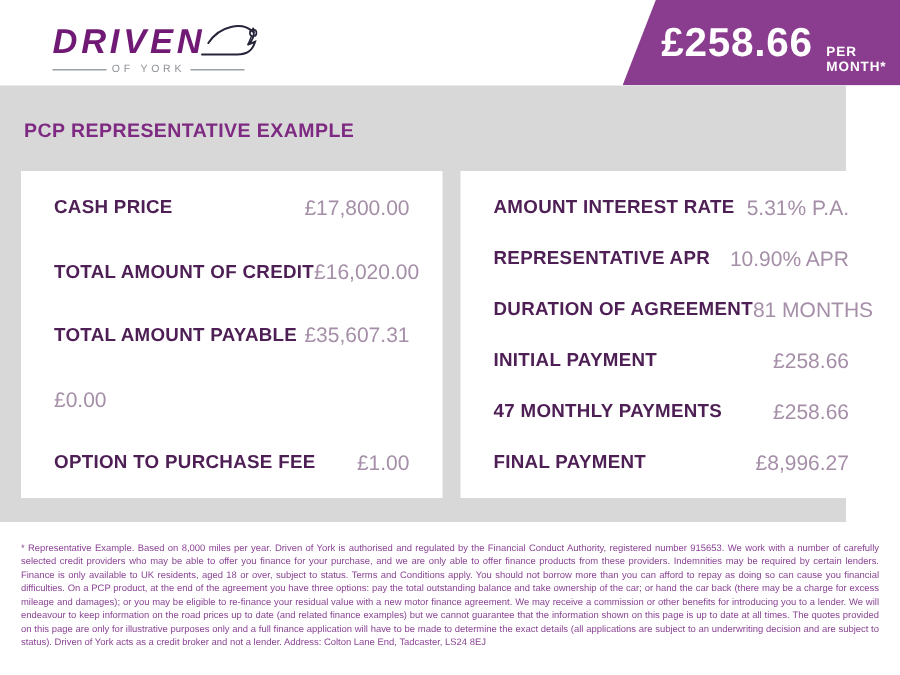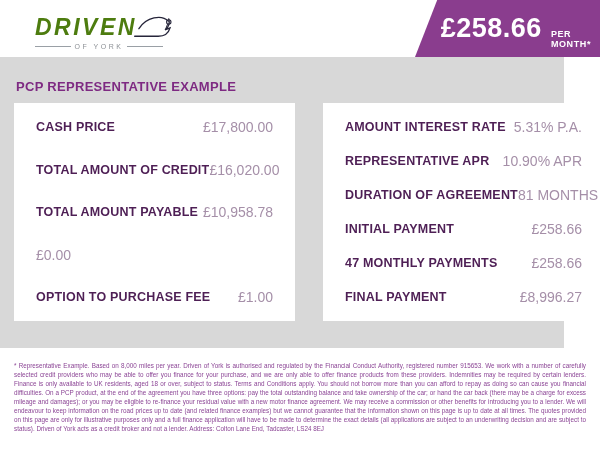--- a/index.html
+++ b/index.html
@@ -6,21 +6,21 @@
   html, body { background: #ffffff; }
   body { font-family: "Liberation Sans", sans-serif; width: 600px; }
   .page { position: relative; width: 600px; height: 450px; background: #ffffff; overflow: hidden; }
 
   
   .topbar { position: absolute; top: 0; left: 0; width: 600px; height: 57px; background: #ffffff; }
   .logo { position: absolute; left: 35px; top: 9px; width: 140px; }
   .logo-top { display: flex; align-items: flex-end; }
   .brand-text {
     font-size: 23px; font-weight: bold; font-style: italic;
-    letter-spacing: 2.5px; color: #4d7c0f; line-height: 1;
+    letter-spacing: 2.5px; color: #701a75; line-height: 1;
   }
   .car-svg { margin-left: -4px; margin-bottom: -6px; }
   .logo-sub { display: flex; align-items: center; margin-top: 4px; width: 128px; }
   .logo-sub .rule { height: 1px; background: #9aa0a6; flex: 1; }
   .logo-sub .sub-text {
     font-size: 7px; letter-spacing: 2.5px; color: #8d9196;
     padding: 0 4px; white-space: nowrap;
   }
   .price-badge {
     position: absolute; top: 0; right: 0; width: 185px; height: 57px;
@@ -34,21 +34,21 @@
 
   
   .gray-section {
     position: absolute; top: 57px; left: 0; width: 564px; height: 291px;
     background: #d8d8d8; padding: 22px 14px 0 14px;
   }
   .section-title {
     font-size: 13px; font-weight: bold; color: #7e2a82;
     letter-spacing: 0.3px; margin-left: 2px; line-height: 16px;
   }
-  .boxes { display: flex; gap: 28px; margin-top: 8px; }
+  .boxes { display: flex; gap: 12px; margin-top: 19px; }
   .fin-box {
     background: #ffffff; width: 281px; height: 218px;
     padding: 14px 22px; display: flex; flex-direction: column;
     justify-content: space-between;
   }
   .fin-row { display: flex; justify-content: space-between; align-items: center; height: 20px; }
   .fin-label { font-size: 12.5px; font-weight: bold; color: #4e1f55; letter-spacing: 0.2px; white-space: nowrap; }
   .fin-value { font-size: 14px; color: #a58fa8; white-space: nowrap; }
 
   
@@ -97,21 +97,21 @@
         <div class="fin-row">
           <span class="fin-label">CASH PRICE</span>
           <span class="fin-value">£17,800.00</span>
         </div>
         <div class="fin-row">
           <span class="fin-label">TOTAL AMOUNT OF CREDIT</span>
           <span class="fin-value">£16,020.00</span>
         </div>
         <div class="fin-row">
           <span class="fin-label">TOTAL AMOUNT PAYABLE</span>
-          <span class="fin-value">£10,958.78</span>
+          <span class="fin-value">£35,607.31</span>
         </div>
         <div class="fin-row">
           <span class="fin-value">£0.00</span>
         </div>
         <div class="fin-row">
           <span class="fin-label">OPTION TO PURCHASE FEE</span>
           <span class="fin-value">£1.00</span>
         </div>
       </div>
 

